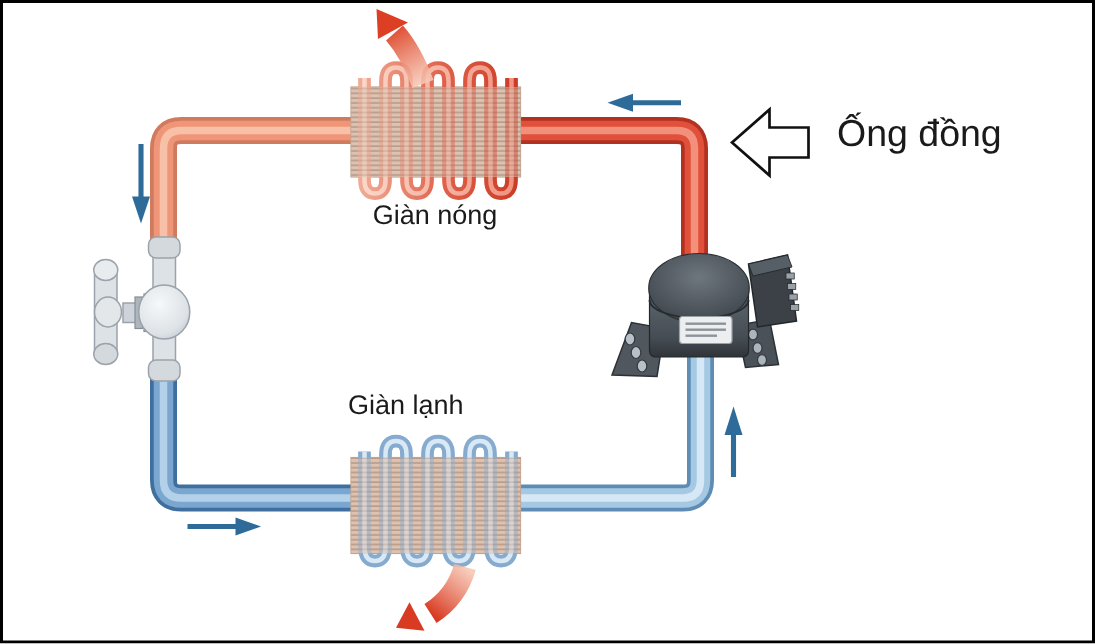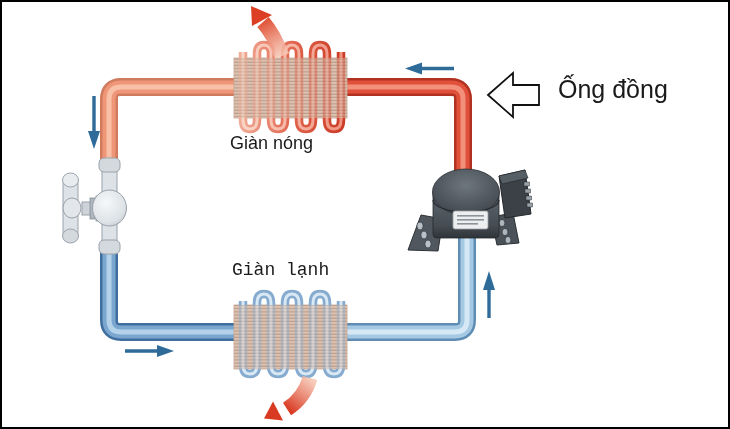--- a/index.html
+++ b/index.html
@@ -14,24 +14,24 @@
   }
   .canvas svg{position:absolute;left:0;top:0;}
   .lbl{
     position:absolute;
     color:#1a1a1a;
     font-size:18px;
     line-height:1.15;
     white-space:nowrap;
     user-select:none;
   }
-  .lbl-condenser{left:228px;top:131px;width:120px;text-align:left;}
+  .lbl-condenser{left:228px;top:131px;width:120px;text-align:center;}
   .lbl-compressor{left:374px;top:138px;}
   .lbl-valve{left:124px;top:168px;}
-  .lbl-evaporator{left:230px;top:258px;font-family:Liberation Mono, monospace;}
+  .lbl-evaporator{left:230px;top:258px;}
   .lbl-copper{left:556px;top:73px;font-size:25px;}
 </style>
 </head>
 <body>
 
 <div class="canvas">
 
 <svg width="726" height="425" viewBox="0 0 726 425">
   <defs>
     <pattern id="fins" width="4" height="3.2" patternUnits="userSpaceOnUse">

